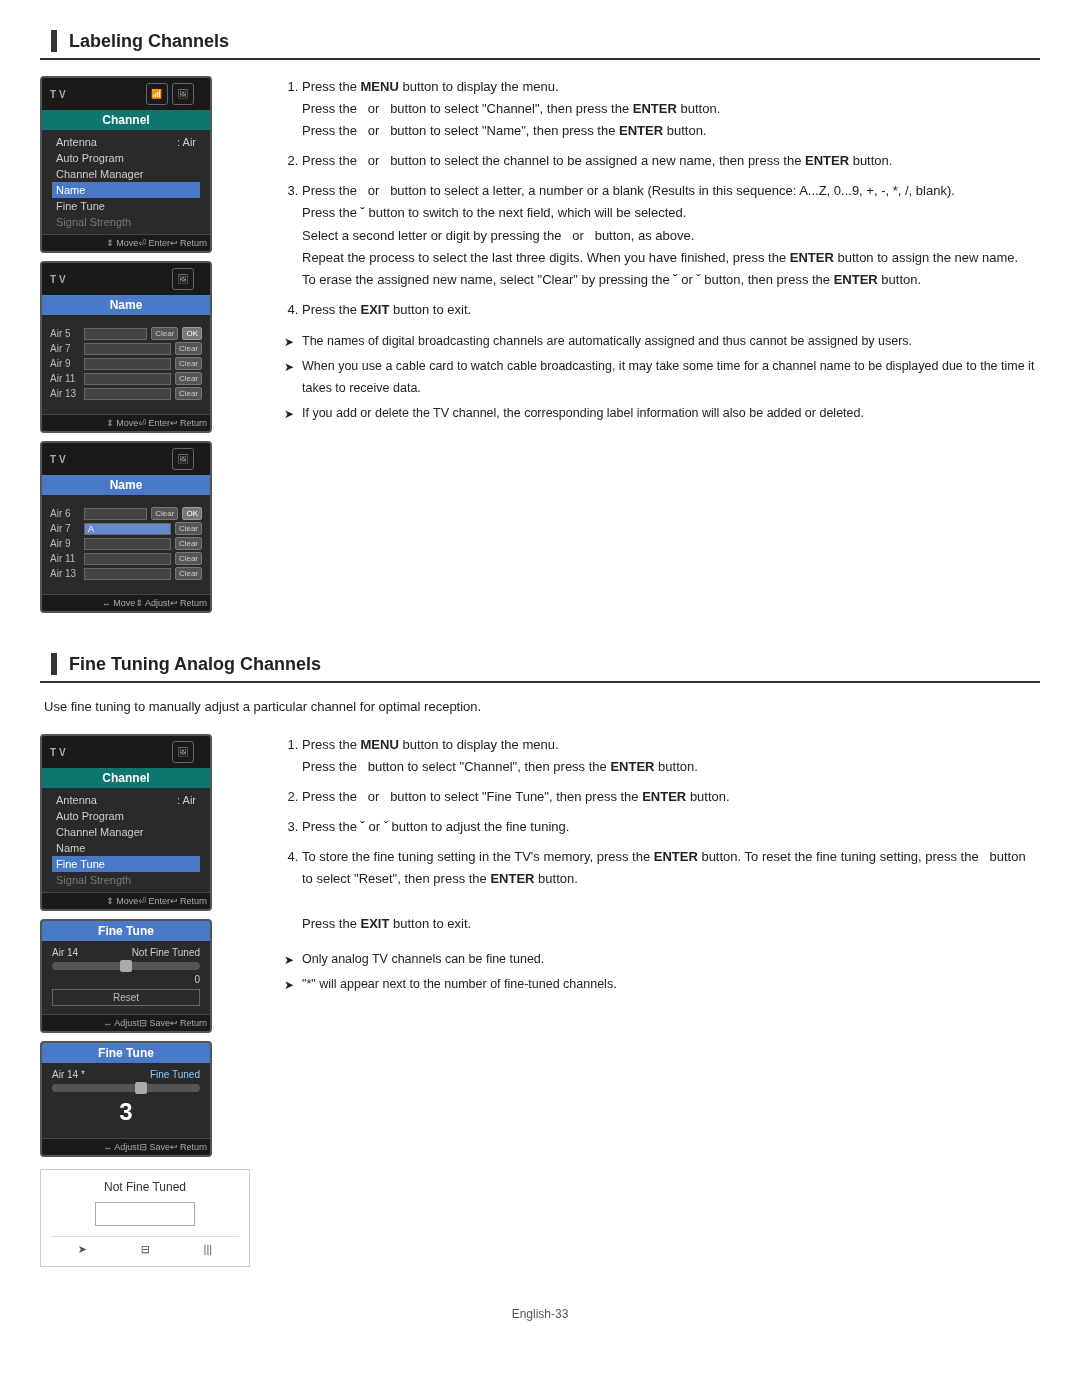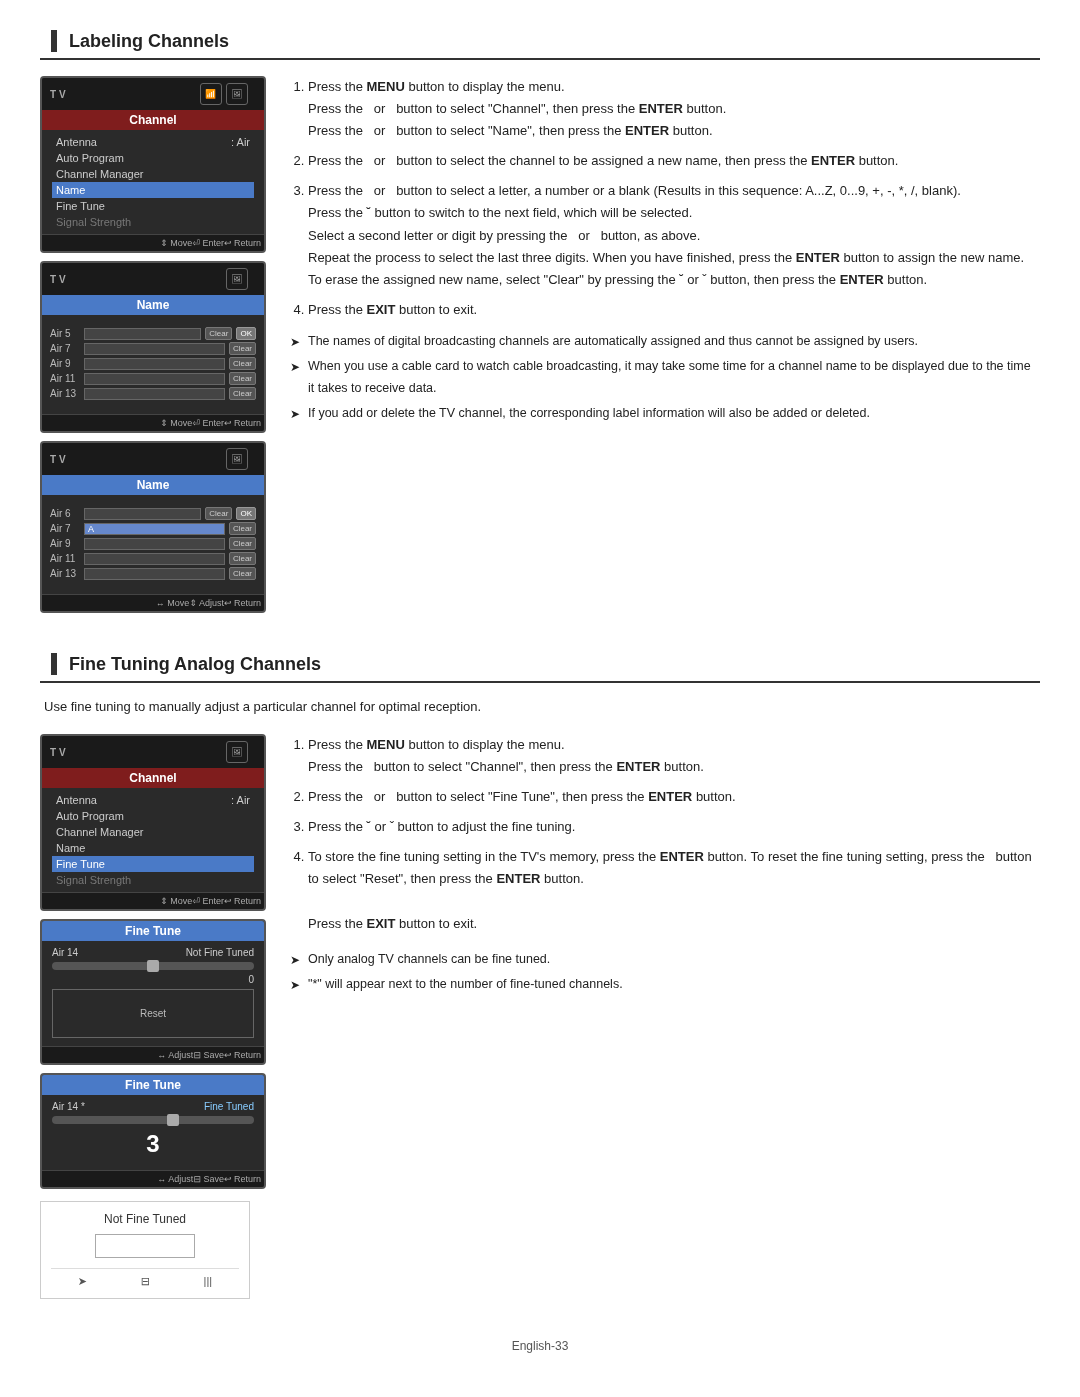--- a/index.html
+++ b/index.html
@@ -67,21 +67,21 @@
       margin-bottom: 4px;
     }
     .note-arrow {
       font-size: 12px;
       margin-top: 1px;
       min-width: 12px;
     }
 
     
     .tv-screen {
-      width: 226px;
+      width: 172px;
       background: #2a2a2a;
       border: 2px solid #555;
       border-radius: 4px;
       overflow: hidden;
       font-size: 11px;
       color: #eee;
     }
     .tv-header {
       display: flex;
       justify-content: space-between;
@@ -90,21 +90,21 @@
       padding: 3px 8px;
       font-size: 11px;
       color: #ddd;
     }
     .tv-header .tv-label {
       font-weight: bold;
       font-size: 10px;
       color: #aaa;
     }
     .channel-bar {
-      background: #7f1d1d;
+      background: #0f766e;
       text-align: center;
       padding: 3px 0;
       font-weight: bold;
       font-size: 12px;
       color: #fff;
     }
     .name-bar {
       background: #4a7ac7;
       text-align: center;
       padding: 3px 0;
@@ -235,21 +235,21 @@
       text-align: right;
       font-size: 10px;
       color: #ccc;
       margin-bottom: 4px;
     }
     .ft-reset {
       text-align: center;
       font-size: 10px;
       color: #bbb;
       border: 1px solid #666;
-      padding: 18px;
+      padding: 2px;
       margin-bottom: 2px;
       cursor: pointer;
     }
     .ft-number-display {
       text-align: center;
       font-size: 24px;
       color: #fff;
       font-weight: bold;
       margin: 6px 0;
     }

